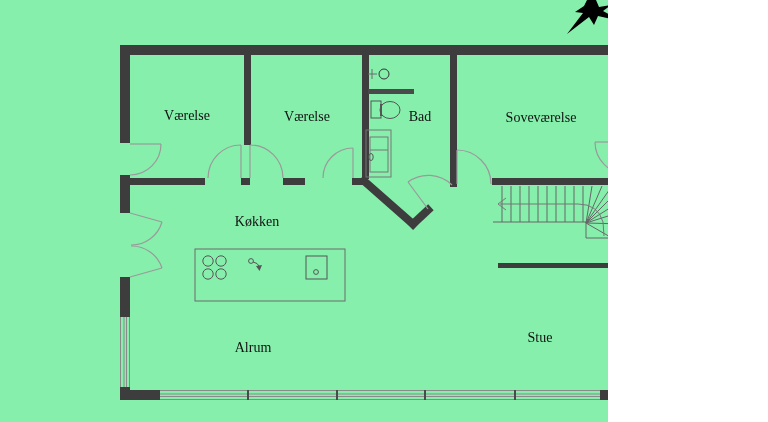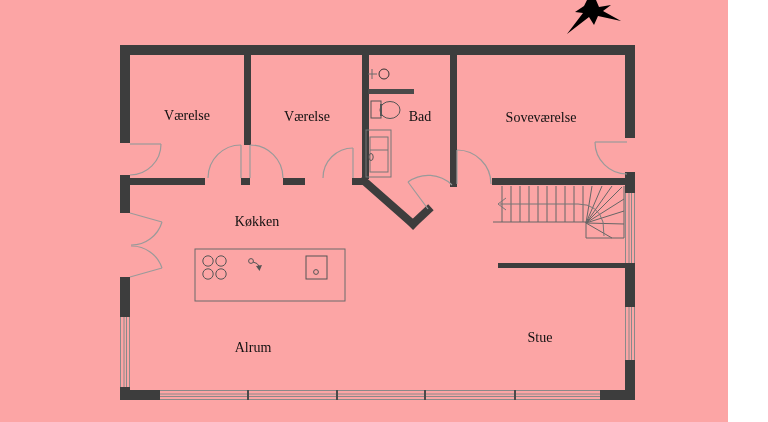--- a/index.html
+++ b/index.html
@@ -1,16 +1,16 @@
 <!DOCTYPE html>
 <html><head>
 <meta charset="utf-8">
 <style>
   html,body{margin:0;padding:0;background:#ffffff;}
-  .stage{position:relative;width:728px;height:422px;background:#fca5a5;overflow:hidden;
+  .stage{position:relative;width:608px;height:422px;background:#86efac;overflow:hidden;
          font-family:"Liberation Serif", "DejaVu Serif", serif;}
   svg{position:absolute;left:0;top:0;}
   text.room-label{fill:#111111;font-size:14px;font-family:"Liberation Serif","DejaVu Serif",serif;
                   text-anchor:middle;}
 </style>
 </head>
 <body>
 
 <div class="stage">
 <svg width="768" height="422" viewBox="0 0 768 422">

